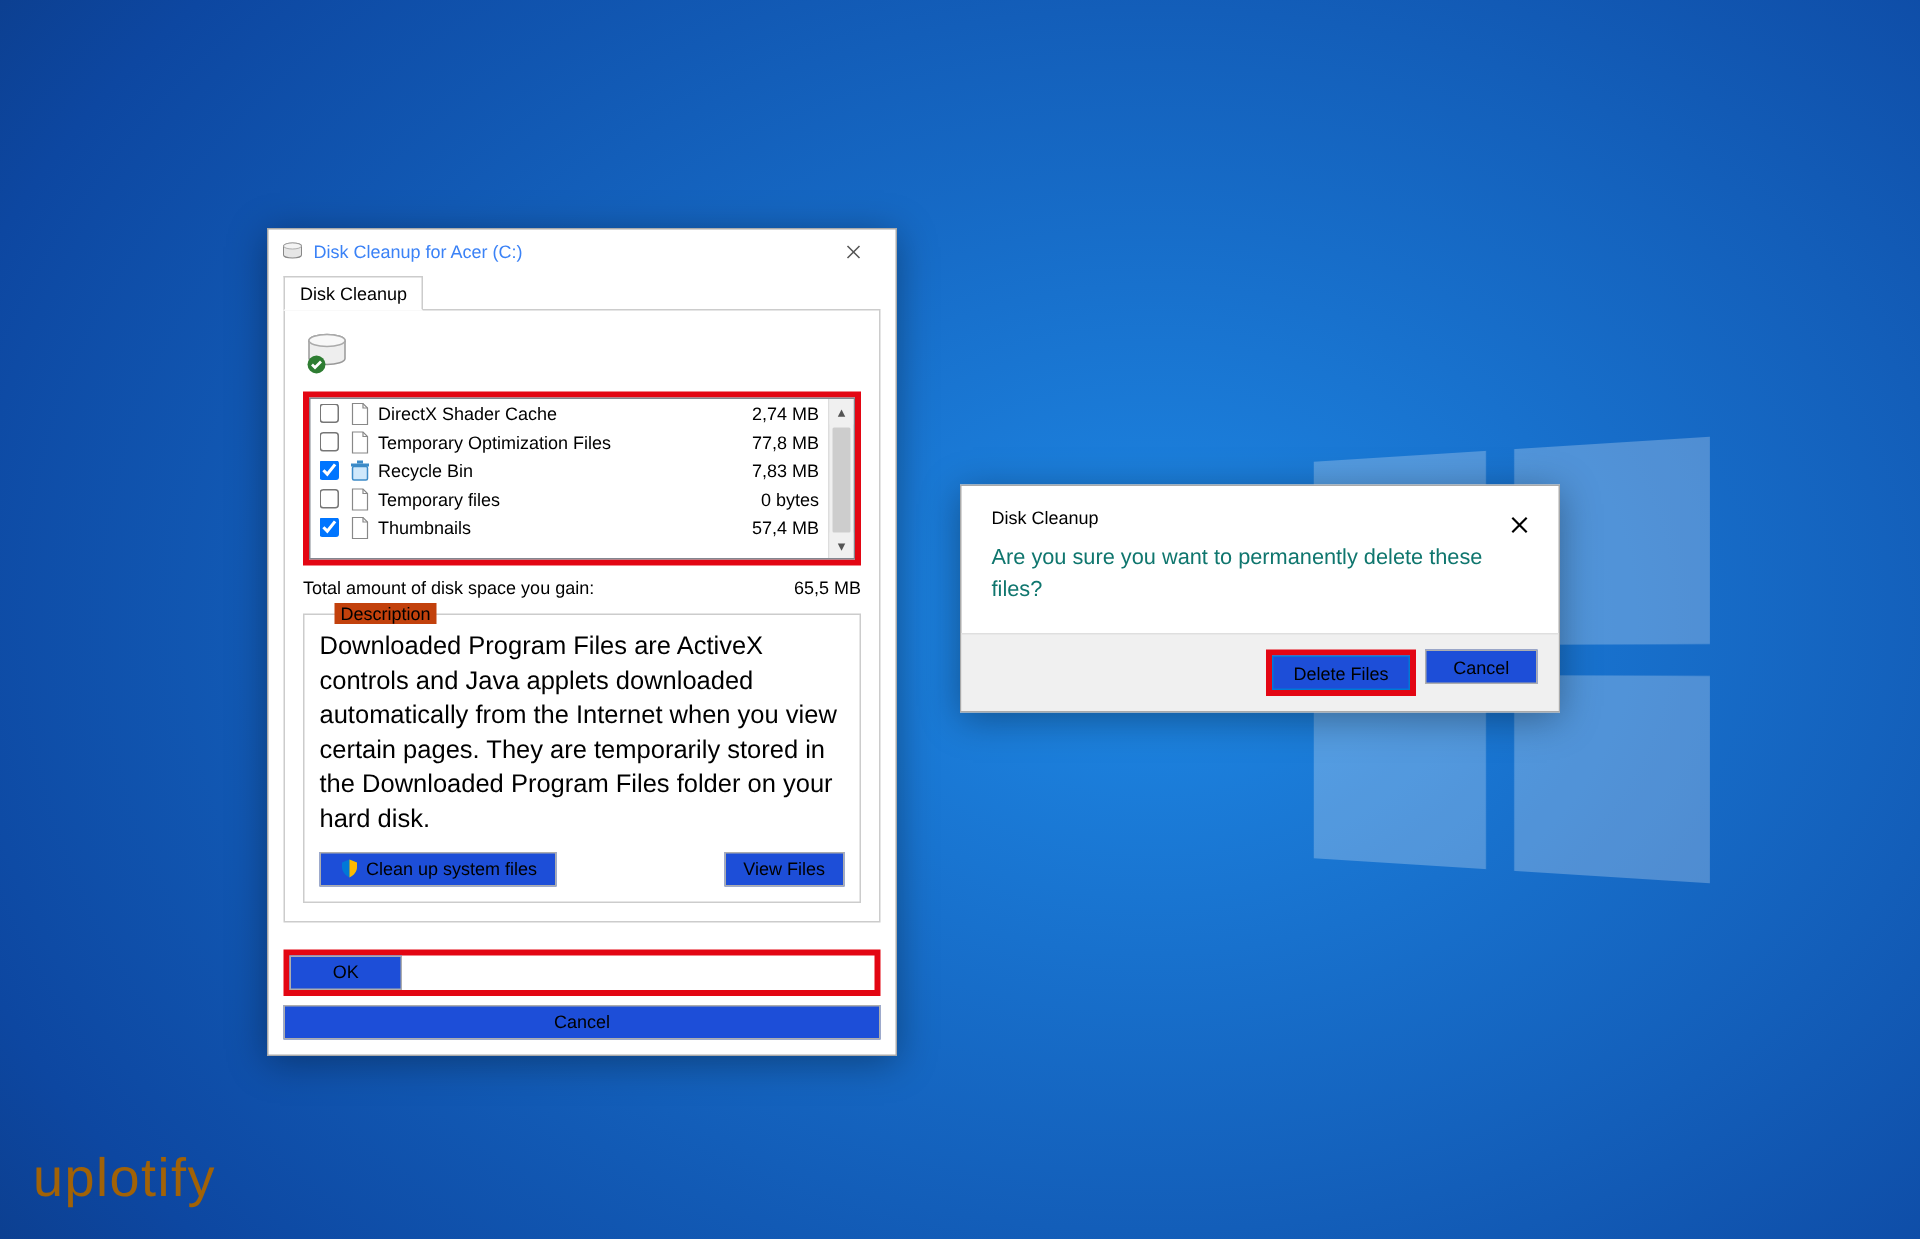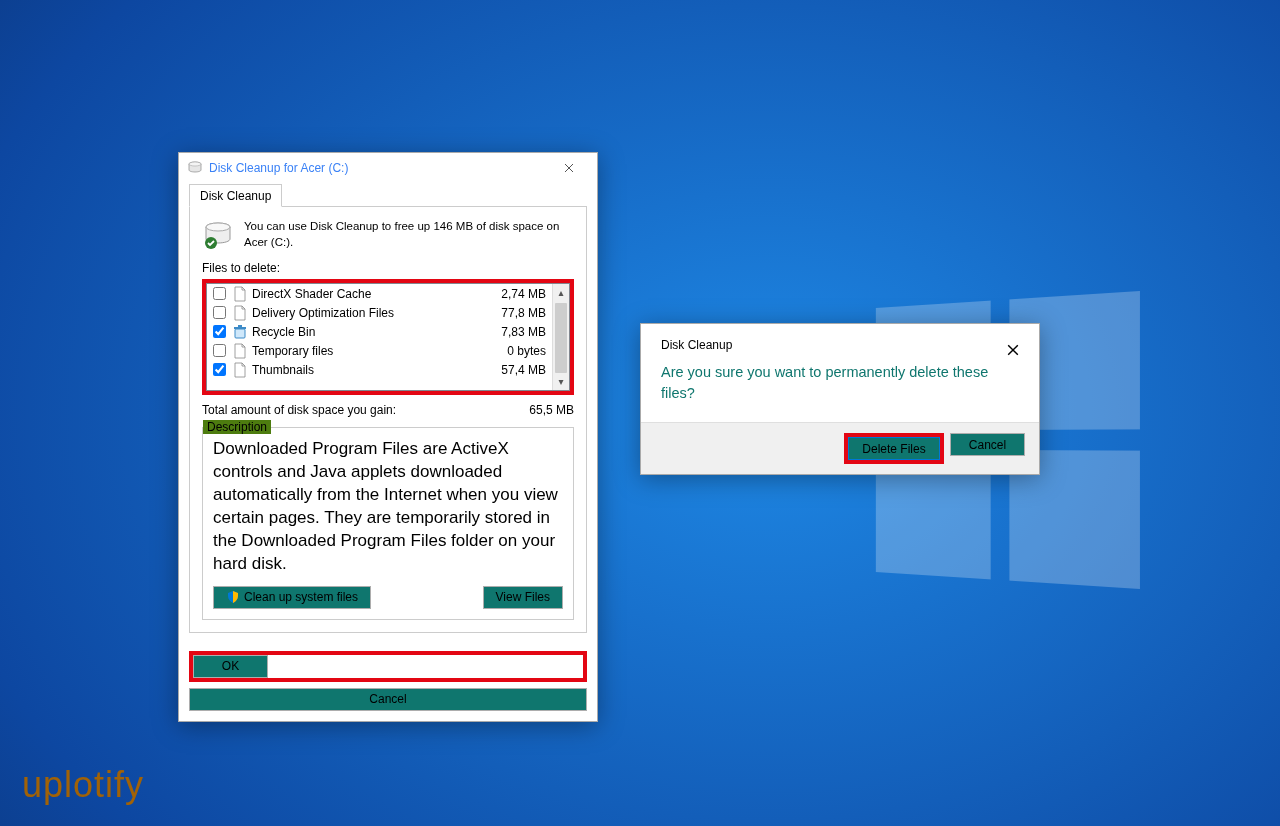--- a/index.html
+++ b/index.html
@@ -81,21 +81,21 @@
 
   .total-row { display:flex; margin-top:8px; font-size:12px; }
   .total-row .lbl { flex:1; }
 
   .desc-group { margin-top:10px; border:1px solid #ccc; padding:10px; position:relative; }
   .desc-text { font-size:17px; line-height:1.35; min-height:66px; margin-bottom:10px; }
   .desc-buttons { display:flex; justify-content:space-between; }
 
   .btn {
     display:inline-flex; align-items:center; justify-content:center;
-    height:23px; padding:0 12px; background:#0f766e;
+    height:23px; padding:0 12px; background:#1d4ed8;
     border:1px solid #adadad; font-size:12px; cursor:pointer;
     min-width:75px;
   }
   .btn .shield { width:14px; height:14px; margin-right:4px; display:inline-block; }
 
   .dlg-buttons { display:flex; justify-content:flex-end; gap:6px; padding:8px 10px 10px;flex-direction:column; }
   .hl-red { border:4px solid #e30613; display:inline-block; padding:0; }
 
   
   .dlg-confirm { left:640px; top:323px; width:400px; }
@@ -142,24 +142,22 @@
     <div class="inforow">
       <span class="disk-big">
         <svg viewBox="0 0 32 32">
             <ellipse cx="16" cy="8" rx="12" ry="4" fill="#ddd" stroke="#999"></ellipse>
             <path d="M4 8v12c0 2.2 5.4 4 12 4s12-1.8 12-4V8" fill="#eee" stroke="#999"></path>
             <ellipse cx="16" cy="8" rx="12" ry="4" fill="#f8f8f8" stroke="#aaa"></ellipse>
             <circle cx="9" cy="24" r="6" fill="#2e7d32"></circle>
             <path d="M6 24l2 2 4-4" stroke="#fff" stroke-width="1.8" fill="none"></path>
           </svg>
       </span>
-      <div class="infotext">You can use Disk Cleanup to free up 146 MB of disk space on Acer (C:).</div>
-    </div>
-
-    <div class="section-label">Files to delete:</div>
+    </div>
+
 
     <div class="files-highlight">
       <div class="files-box">
         <div class="files-list" id="files-list">
             <div class="file-item">
               <input type="checkbox" style="">
               <span class="file-ico">
                 <svg viewBox="0 0 16 16">
                   <path d="M3 1h7l3 3v11H3z" fill="#fff" stroke="#888" stroke-width=".8"></path>
                   <path d="M10 1v3h3" fill="none" stroke="#888" stroke-width=".8"></path>
@@ -169,21 +167,21 @@
               <span class="file-size">2,74 MB</span>
             </div>
             <div class="file-item">
               <input type="checkbox" style="">
               <span class="file-ico">
                 <svg viewBox="0 0 16 16">
                   <path d="M3 1h7l3 3v11H3z" fill="#fff" stroke="#888" stroke-width=".8"></path>
                   <path d="M10 1v3h3" fill="none" stroke="#888" stroke-width=".8"></path>
                 </svg>
               </span>
-              <span class="file-name">Delivery Optimization Files</span>
+              <span class="file-name">Temporary Optimization Files</span>
               <span class="file-size">77,8 MB</span>
             </div>
             <div class="file-item">
               <input type="checkbox" checked="" style="">
               <span class="file-ico">
                 <svg viewBox="0 0 16 16">
                   <rect x="3" y="5" width="10" height="9" rx="1" fill="#cfe8fb" stroke="#3d8bc7"></rect>
                   <rect x="2" y="3" width="12" height="2" fill="#3d8bc7"></rect>
                   <rect x="6" y="1" width="4" height="2" fill="#3d8bc7"></rect>
                 </svg>
@@ -223,21 +221,21 @@
         </div>
       </div>
     </div>
 
     <div class="total-row">
       <span class="lbl">Total amount of disk space you gain:</span>
       <span>65,5 MB</span>
     </div>
 
     <div class="desc-group">
-      <span class="legend" style="position:absolute;top:-8px;left:0;background:#4d7c0f;padding:0 4px">Description</span>
+      <span class="legend" style="position:absolute;top:-8px;left:20px;background:#c2410c;padding:0 4px">Description</span>
       <div class="desc-text">Downloaded Program Files are ActiveX controls and Java applets downloaded automatically from the Internet when you view certain pages. They are temporarily stored in the Downloaded Program Files folder on your hard disk.</div>
       <div class="desc-buttons">
         <span class="btn">
           <span class="shield">
             <svg viewBox="0 0 14 14">
                 <path d="M7 1l5 2v3c0 3-2 5.5-5 7-3-1.5-5-4-5-7V3z" fill="#0078d7"></path>
                 <path d="M7 1l5 2v3c0 3-2 5.5-5 7V1z" fill="#ffb900"></path>
               </svg>
           </span>
           <span>Clean up system files</span>

